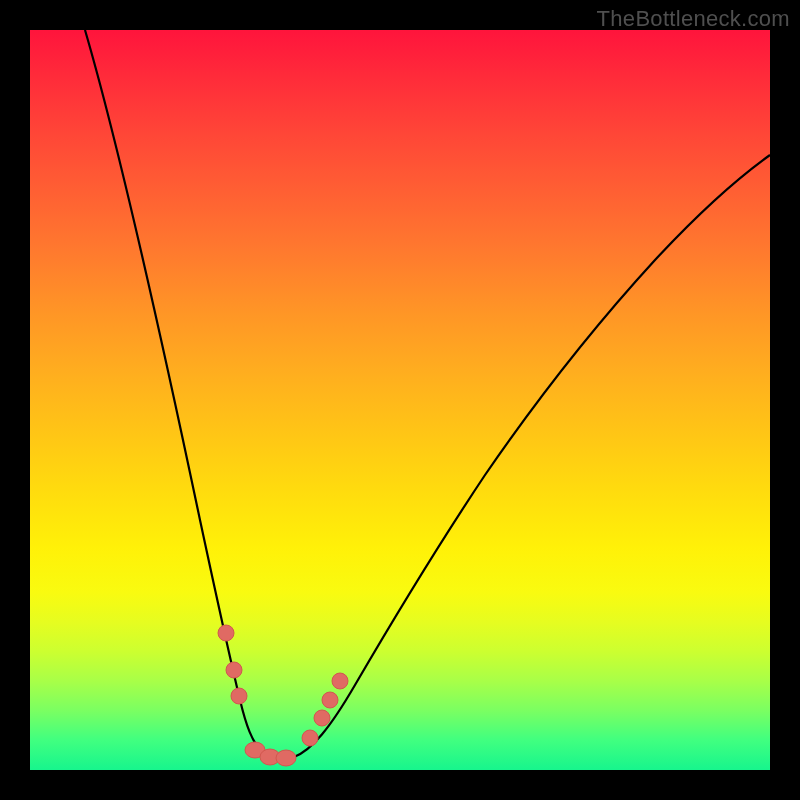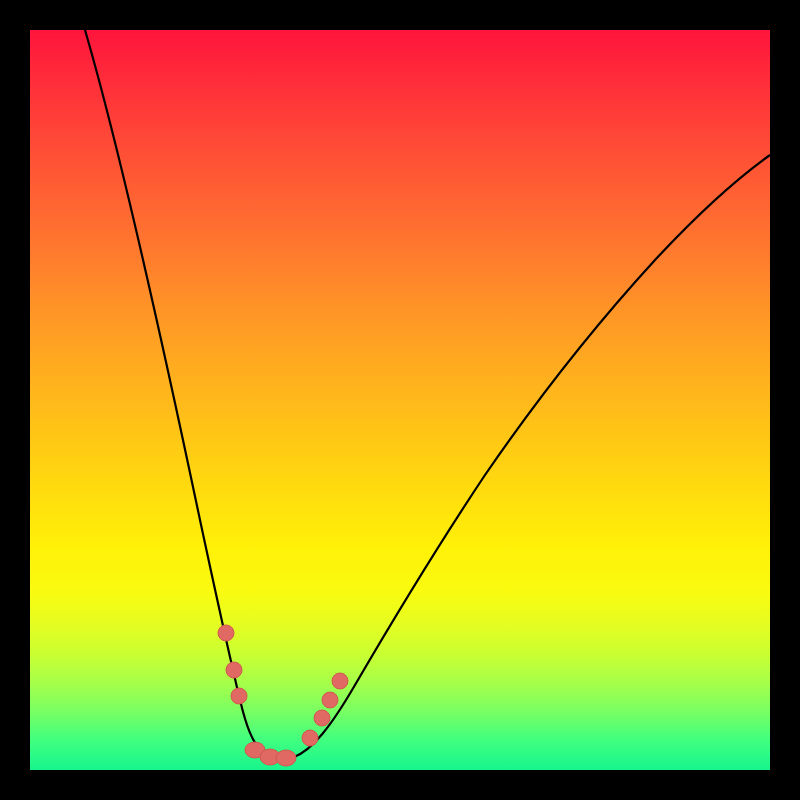--- a/index.html
+++ b/index.html
@@ -63,20 +63,21 @@
     width: 740px;
     height: 740px;
     overflow: visible;
   }
 </style>
 </head>
 <body>
 
 <div class="frame">
 
+  <div class="watermark">TheBottleneck.com</div>
 
   <div class="plot-area">
     <svg class="curve" viewBox="0 0 740 740" preserveAspectRatio="none">
 
       <path fill="none" stroke="#000" stroke-width="2.2" d="M 55 0
                C 90 120, 130 300, 170 490
                C 185 560, 198 620, 210 670
                C 216 695, 222 712, 232 722
                C 240 729, 252 731, 264 727
                C 282 720, 300 698, 325 655

